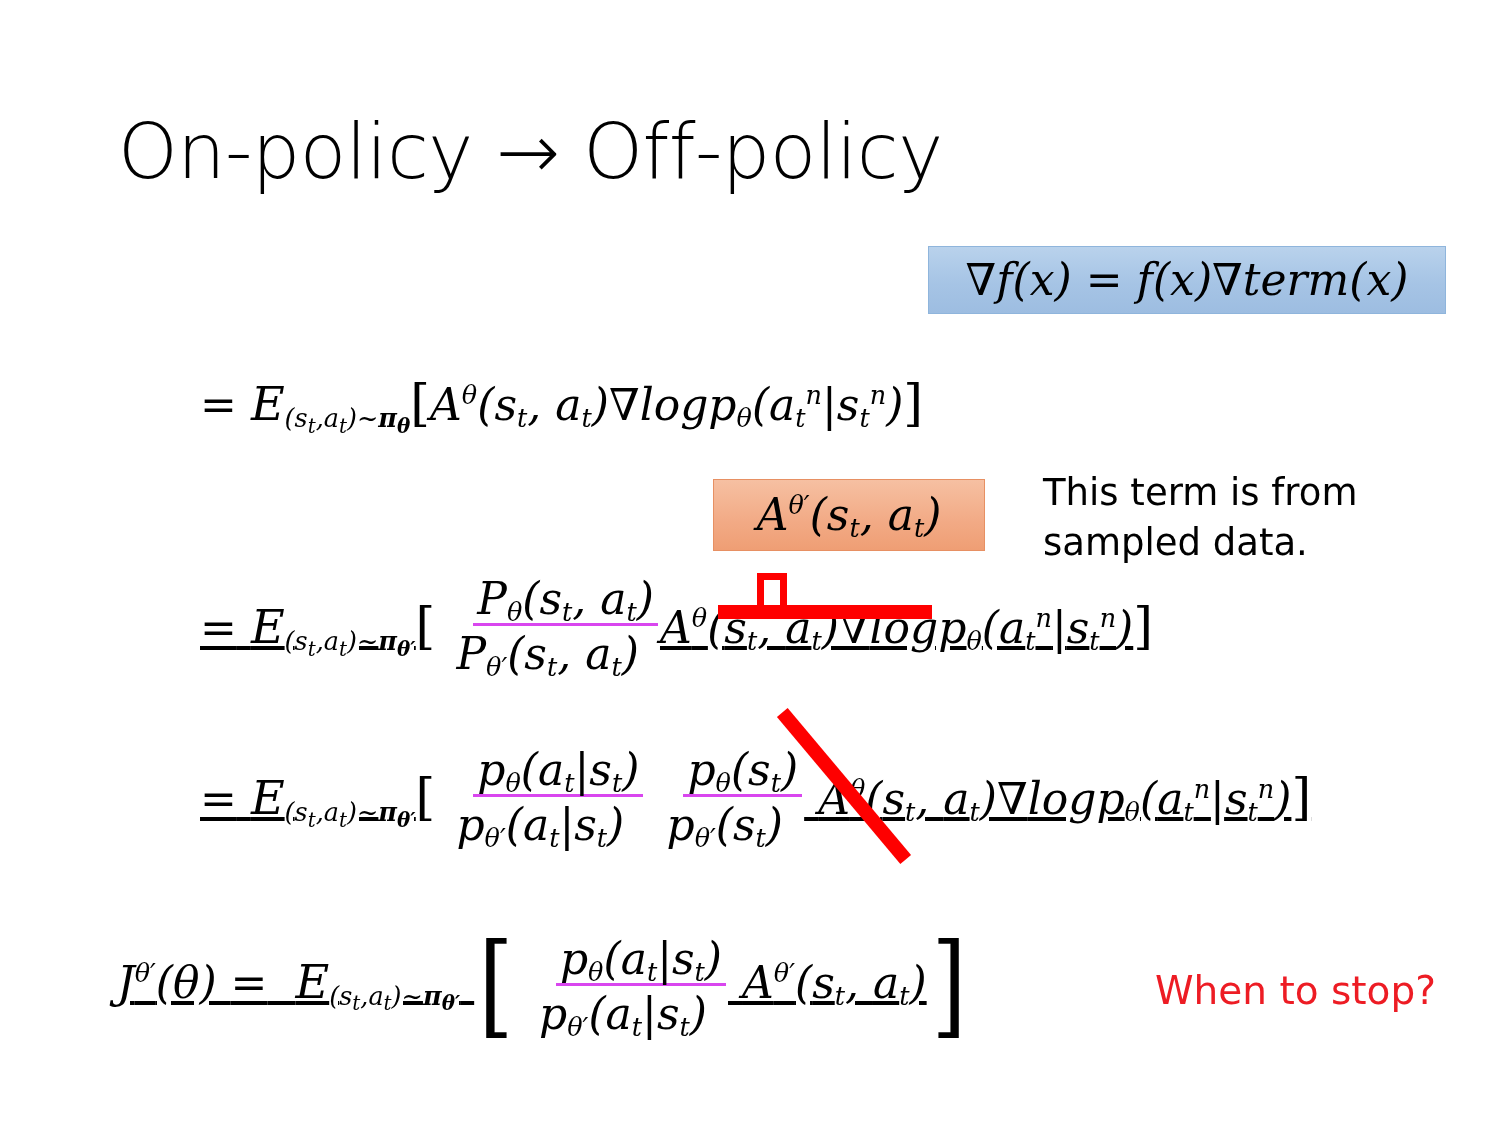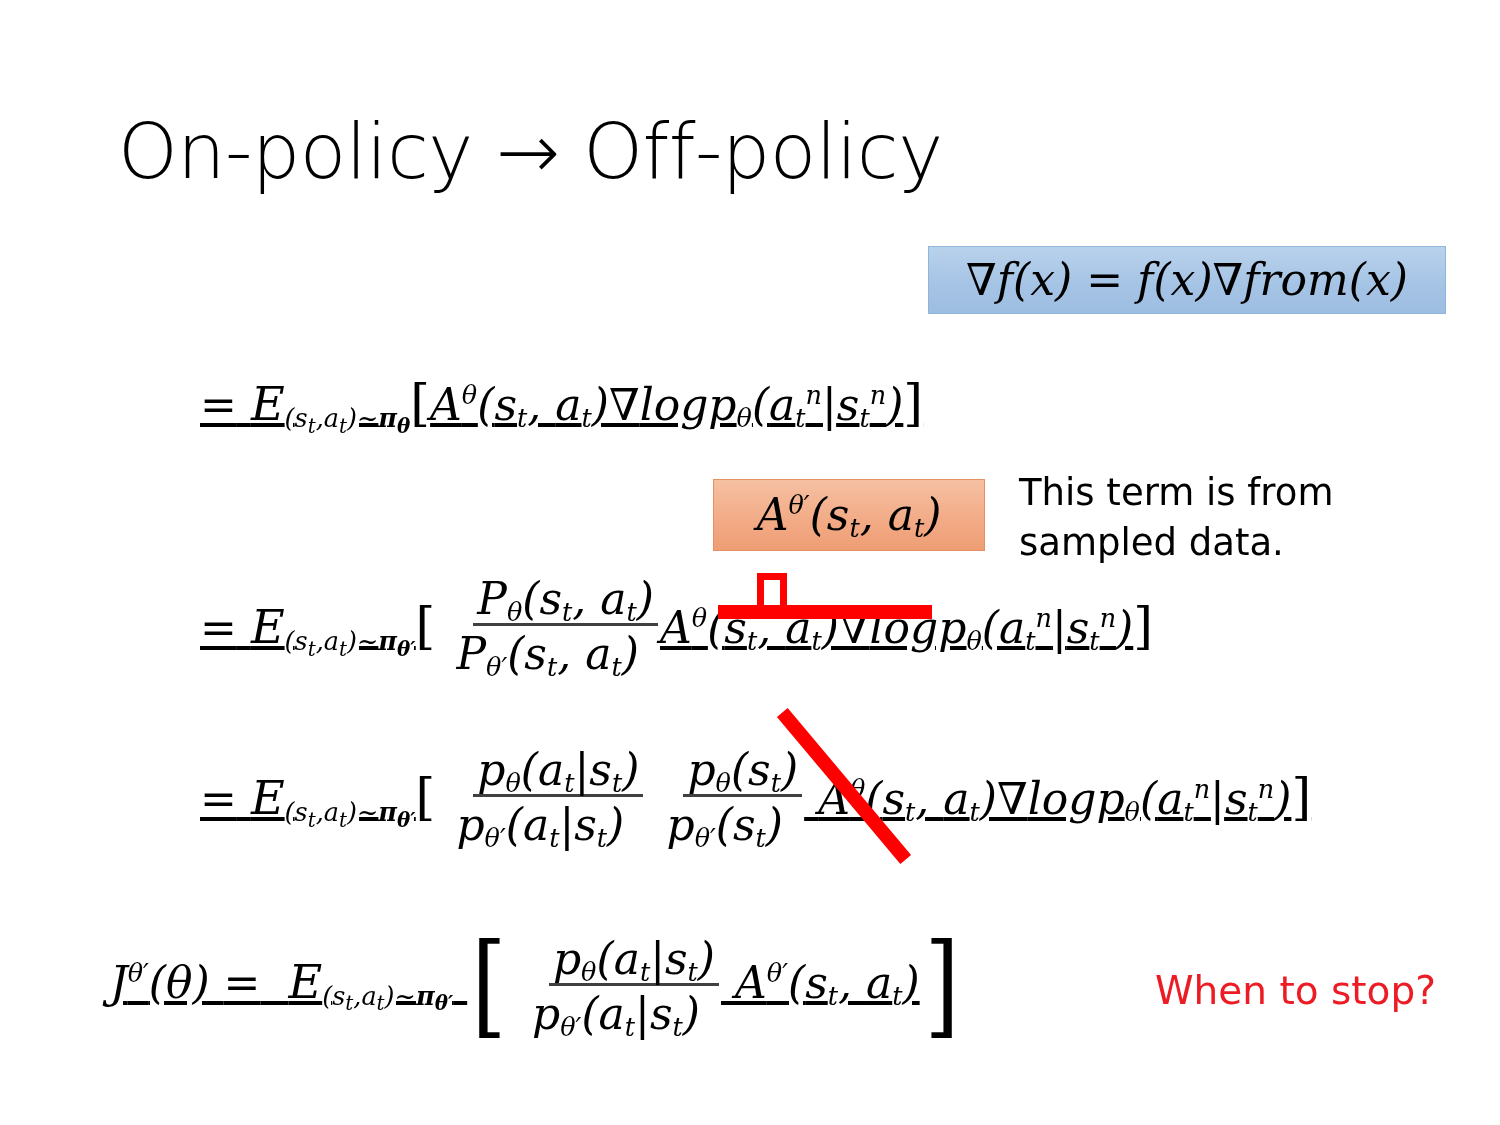--- a/index.html
+++ b/index.html
@@ -38,21 +38,21 @@
   
   .sans-text {
     position: absolute;
     font-family: "DejaVu Sans", "Liberation Sans", sans-serif;
     font-size: 37px;
     font-weight: 400;
     color: #000000;
     white-space: nowrap;
     line-height: 1.35;
   }
-  .note-two-line { white-space: normal; width: 400px; }
+  .note-two-line { white-space: normal; width: 400px; margin-left: 24px; }
   .red-note {
     color: #ed1c24;
     font-size: 39px;
   }
 
   
   .math {
     position: absolute;
     font-family: "DejaVu Serif", "Liberation Serif", serif;
     font-style: italic;
@@ -75,21 +75,21 @@
   .frac {
     display: inline-block;
     vertical-align: middle;
     text-align: center;
     position: relative;
     margin: 0 2px;
   }
   .frac .num {
     display: block;
     padding: 0 4px 2px 4px;
-    border-bottom: 3px solid #404040;
+    border-bottom: 3px solid #d946ef;
     margin-left: 36px;
   }
   .frac .den {
     display: block;
     padding: 6px 4px 0 4px;
   }
   .inlinemid { display: inline-block; vertical-align: middle; text-decoration: underline; }
 
   
   .bigbracket {
@@ -140,24 +140,24 @@
 </style>
 </head>
 <body>
 
 <div id="slide">
 
   <div class="slide-title">On-policy → Off-policy</div>
 
 
   <div class="hl-box hl-blue" style="left:928px; top:246px; width:518px; height:68px;">
-    <span class="math" style="position:static; font-size:44px;">∇<i>f</i>(<i>x</i>) <span class="up">=</span> <i>f</i>(<i>x</i>)∇<i>from</i>(<i>x</i>)</span>
+    <span class="math" style="position:static; font-size:44px;">∇<i>f</i>(<i>x</i>) <span class="up">=</span> <i>f</i>(<i>x</i>)∇<i>term</i>(<i>x</i>)</span>
   </div>
 
-  <div class="math" style="left:200px; top:378px; font-size:44px;text-decoration:underline;">
+  <div class="math" style="left:200px; top:378px; font-size:44px;">
     <span class="up">=</span>&nbsp;<span style="font-size:1.05em;">E</span><sub>(<i>s</i><sub>t</sub>,<i>a</i><sub>t</sub>)~<span class="bold">π</span><sub class="bold">θ</sub></sub><span class="up" style="font-size:1.15em;">[</span><i>A</i><sup>θ</sup>(<i>s</i><sub>t</sub>, <i>a</i><sub>t</sub>)∇<i>logp</i><sub>θ</sub>(<i>a</i><sub>t</sub><sup>n</sup>|<i>s</i><sub>t</sub><sup>n</sup>)<span class="up" style="font-size:1.15em;">]</span>
   </div>
 
   <div class="hl-box hl-orange" style="left:713px; top:479px; width:272px; height:72px;">
     <span class="math" style="position:static; font-size:44px;"><i>A</i><sup>θ′</sup>(<i>s</i><sub>t</sub>, <i>a</i><sub>t</sub>)</span>
   </div>
 
   <div class="sans-text note-two-line" style="left:1019px; top:468px; width:400px;">This term is from sampled data.</div>
 
   <div class="math" style="left:200px; top:577px; font-size:44px;">
@@ -167,19 +167,19 @@
   <div class="red-strike" style="left:718px; top:605px; width:214px; height:14px;"></div>
   <div class="red-rect" style="left:757px; top:573px; width:30px; height:44px;"></div>
 
   <div class="math" style="left:200px; top:748px; font-size:44px;">
     <span class="inlinemid"><span class="up">=</span>&nbsp;<span style="font-size:1.05em;">E</span><sub>(<i>s</i><sub>t</sub>,<i>a</i><sub>t</sub>)~<span class="bold">π</span><sub class="bold">θ′</sub></sub><span class="up" style="font-size:1.15em;">[</span></span><span class="frac"><span class="num"><i>p</i><sub>θ</sub>(<i>a</i><sub>t</sub>|<i>s</i><sub>t</sub>)</span><span class="den"><i>p</i><sub>θ′</sub>(<i>a</i><sub>t</sub>|<i>s</i><sub>t</sub>)</span></span><span class="frac"><span class="num"><i>p</i><sub>θ</sub>(<i>s</i><sub>t</sub>)</span><span class="den"><i>p</i><sub>θ′</sub>(<i>s</i><sub>t</sub>)</span></span><span class="inlinemid">&nbsp;<i>A</i><sup>θ</sup>(<i>s</i><sub>t</sub>, <i>a</i><sub>t</sub>)∇<i>logp</i><sub>θ</sub>(<i>a</i><sub>t</sub><sup>n</sup>|<i>s</i><sub>t</sub><sup>n</sup>)<span class="up" style="font-size:1.15em;">]</span></span>
   </div>
 
   <div class="red-slash" style="left:748px; top:779px; width:192px; height:14px;
               transform: rotate(50deg);"></div>
 
-  <div class="math" style="left:110px; top:930px; font-size:44px;">
+  <div class="math" style="left:117px; top:930px; font-size:44px;">
     <span class="inlinemid"><i>J</i><sup>θ′</sup>(θ) <span class="up">=</span>&nbsp;&nbsp;<span style="font-size:1.05em;">E</span><sub>(<i>s</i><sub>t</sub>,<i>a</i><sub>t</sub>)~<span class="bold">π</span><sub class="bold">θ′</sub></sub>&nbsp;<span class="bigbracket">[</span></span><span class="frac"><span class="num"><i>p</i><sub>θ</sub>(<i>a</i><sub>t</sub>|<i>s</i><sub>t</sub>)</span><span class="den"><i>p</i><sub>θ′</sub>(<i>a</i><sub>t</sub>|<i>s</i><sub>t</sub>)</span></span><span class="inlinemid">&nbsp;<i>A</i><sup>θ′</sup>(<i>s</i><sub>t</sub>, <i>a</i><sub>t</sub>)<span class="bigbracket">]</span></span>
   </div>
 
   <div class="sans-text red-note" style="left:1113px; top:965px;margin-left:42px;">When to stop?</div>
 
 </div>
 
 </body></html>

